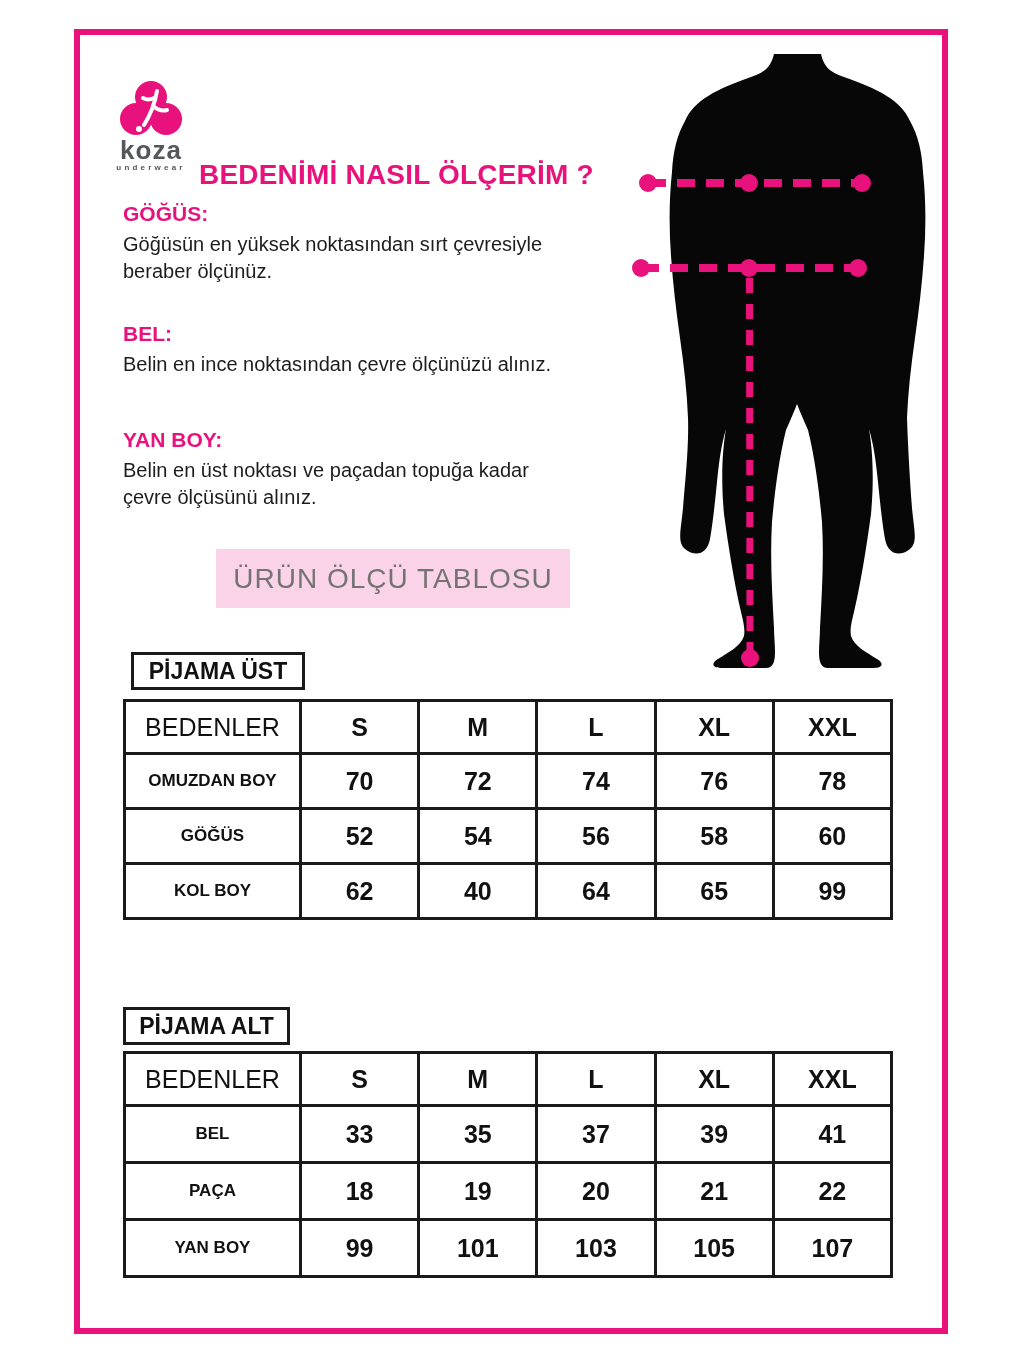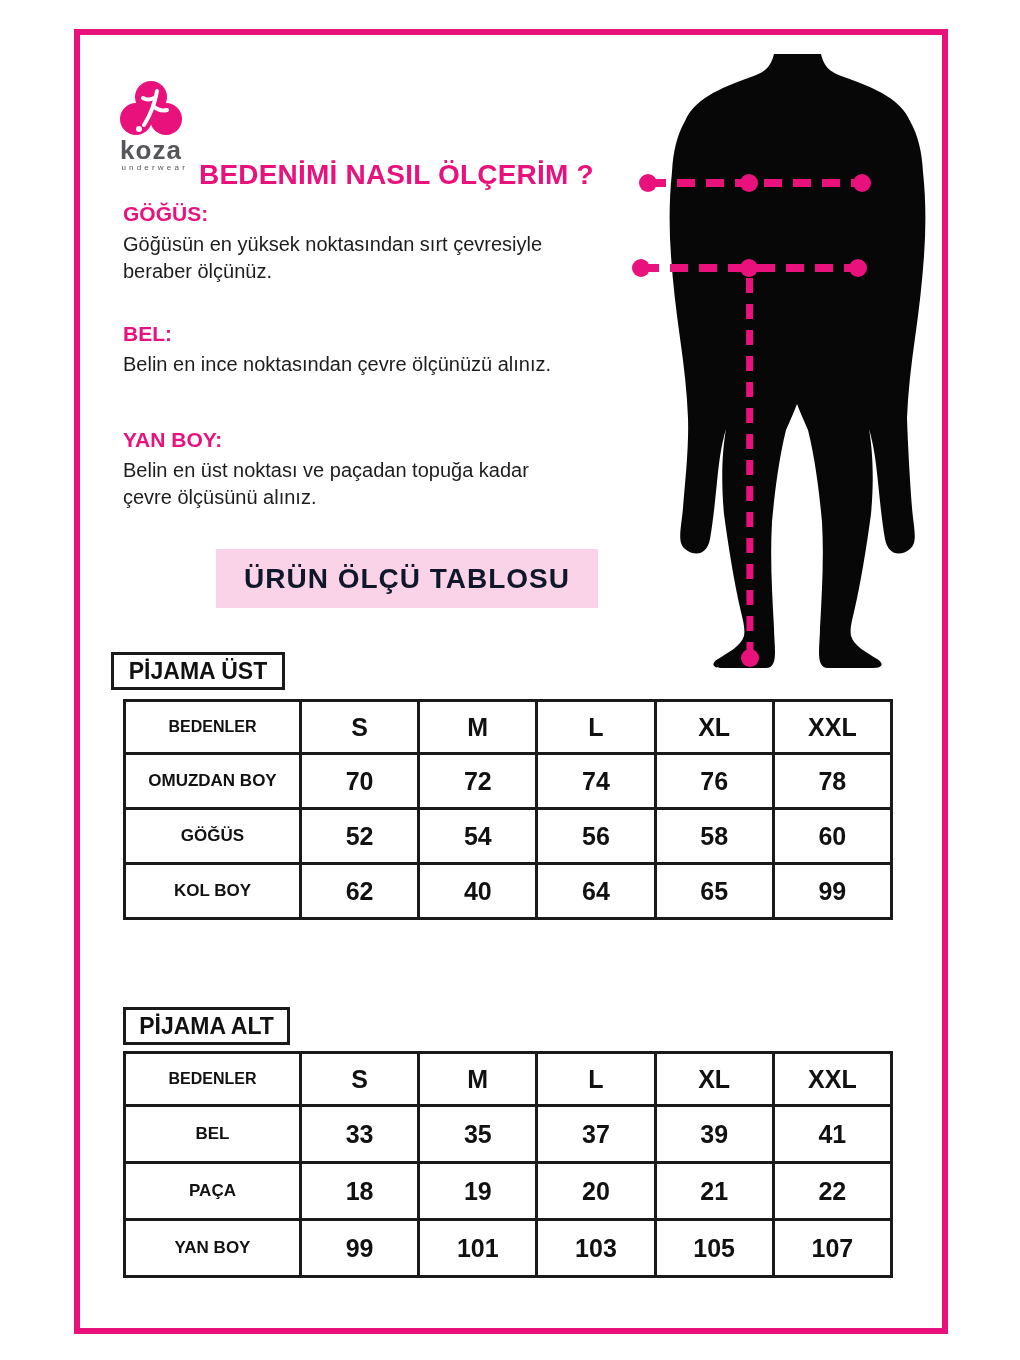--- a/index.html
+++ b/index.html
@@ -12,65 +12,65 @@
     border:6px solid #E9117C;box-sizing:border-box;background:transparent;
   }
   
   .logo{position:absolute;left:114px;top:80px;width:74px;text-align:center;}
   .logo svg{display:block;margin:0 auto;}
   .brand-name{
     font-size:26px;font-weight:bold;color:#55565A;letter-spacing:1px;
     line-height:24px;margin-top:2px;
   }
   .brand-tagline{
-    font-size:8px;font-weight:normal;color:#55565A;letter-spacing:3.2px;
-    line-height:9px;margin-top:1px;text-align:right;
+    font-size:8px;font-weight:bold;color:#55565A;letter-spacing:3.2px;
+    line-height:9px;margin-top:1px;
   }
   
   .title{
     position:absolute;left:199px;top:159px;width:420px;
     font-size:28px;font-weight:bold;color:#E9117C;letter-spacing:0.2px;
   }
   .instr{position:absolute;left:123px;}
   .instr-heading{font-size:21px;font-weight:bold;color:#E9117C;line-height:24px;}
   .instr-text{font-size:20px;color:#1d1d1d;line-height:27px;margin-top:5px;}
   .instr1{top:202px;width:470px;}
   .instr2{top:322px;width:560px;}
   .instr3{top:428px;width:440px;}
   
   .banner{
-    position:absolute;left:216px;top:549px;width:382px;height:59px;
+    position:absolute;left:216px;top:549px;width:354px;height:59px;
     background:#FBD3E9;display:flex;align-items:center;justify-content:center;
-    font-size:28px;font-weight:bold;color:#0f172a;letter-spacing:1px;
+    font-size:28px;font-weight:normal;color:#737373;letter-spacing:1px;
   }
   
   .figure{position:absolute;left:630px;top:50px;}
   
   .table-label{
     position:absolute;border:3px solid #1a1a1a;background:#ffffff;
     display:flex;align-items:center;justify-content:center;
     font-size:23px;font-weight:bold;color:#111111;box-sizing:border-box;
   }
-  .label-ust{left:111px;top:652px;width:174px;height:38px;}
+  .label-ust{left:131px;top:652px;width:174px;height:38px;}
   .label-alt{left:123px;top:1007px;width:167px;height:38px;}
   
   table.size-table{
     position:absolute;border-collapse:collapse;table-layout:fixed;
     background:#ffffff;width:770px;left:123px;
   }
   .table-ust{top:699px;}
   .table-alt{top:1051px;}
   table.size-table td{
     border:3px solid #1a1a1a;text-align:center;vertical-align:middle;
     padding:0;color:#111111;
   }
   tr.hdr td{height:50px;}
   .table-ust tr.row td{height:52px;}
   .table-alt tr.row td{height:54px;}
-  .cell-bedenler{font-size:16px;font-weight:bold;}
+  .cell-bedenler{font-size:25px;font-weight:normal;}
   .cell-size{font-size:25px;font-weight:bold;}
   .cell-label{font-size:17px;font-weight:bold;}
   .cell-val{font-size:25px;font-weight:bold;}
 </style>
 </head>
 <body>
 
 <div class="page">
   <div class="frame"></div>
 

